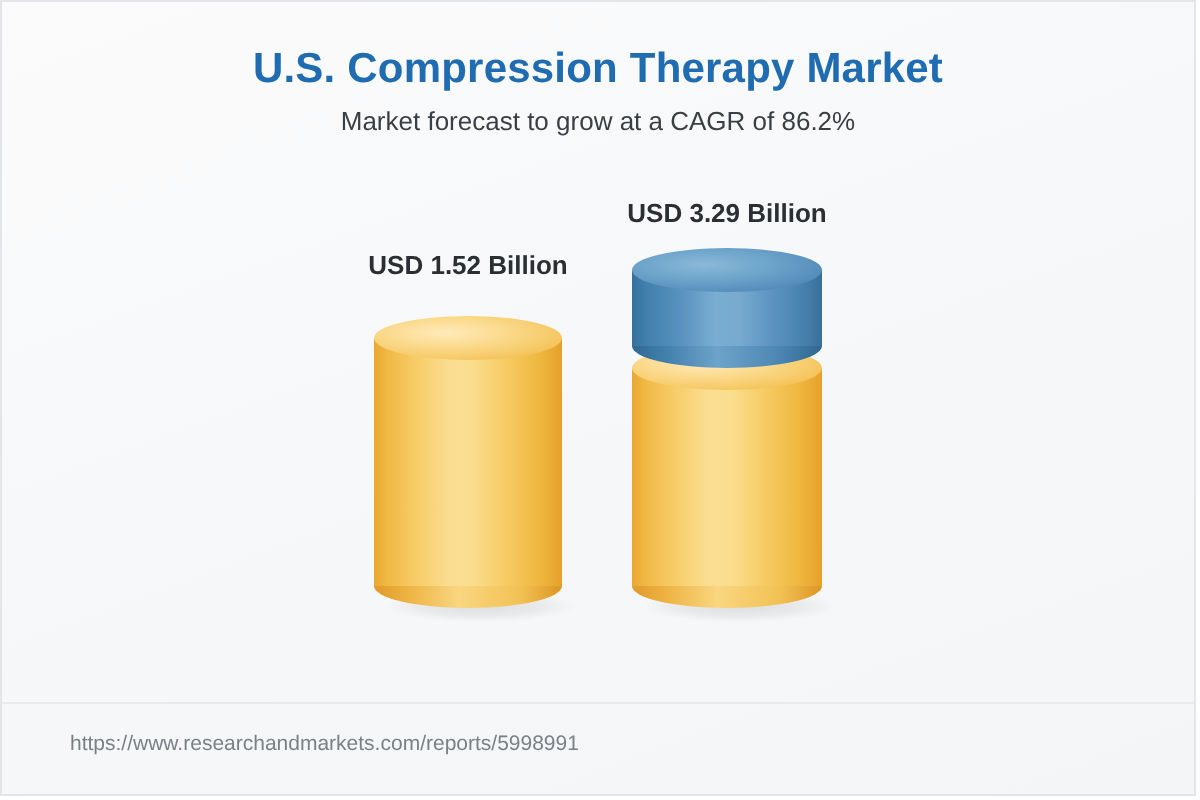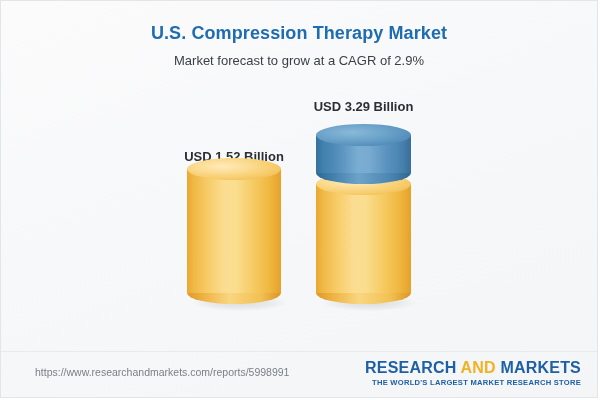--- a/index.html
+++ b/index.html
@@ -24,21 +24,21 @@
     overflow: hidden;
   }
 
   
   .chart-title {
     position: absolute;
     top: 22px;
     left: 0;
     width: 100%;
     text-align: center;
-    font-size: 18px;
+    font-size: 21px;
     font-weight: bold;
     color: #1f6cb0;
     letter-spacing: 0.1px;
   }
   .chart-subtitle {
     position: absolute;
     top: 52px;
     left: 0;
     width: 100%;
     text-align: center;
@@ -64,21 +64,21 @@
 
   .value-label {
     position: absolute;
     left: 50%;
     transform: translateX(-50%);
     white-space: nowrap;
     font-size: 13px;
     font-weight: bold;
     color: #2b2f33;
   }
-  .g2023 .value-label { bottom: 140px; }
+  .g2023 .value-label { bottom: 164px; }
   .g2030 .value-label { bottom: 190px; }
 
   .cyl {
     position: absolute;
     bottom: 0;
     left: 0;
     width: 100%;
   }
   .cyl.c2023 { height: 146px; }
   .cyl.c2030 { height: 180px; }
@@ -224,21 +224,21 @@
     white-space: nowrap;
   }
 </style>
 </head>
 <body>
 
 <div class="card">
 
   <div class="chart-title">U.S. Compression Therapy Market</div>
 
-  <div class="chart-subtitle">Market forecast to grow at a CAGR of 2.9%</div>
+  <div class="chart-subtitle">Market forecast to grow at a CAGR of 86.2%</div>
 
   <div class="plot">
 
     <div class="bar-group g2023">
       <div class="value-label">USD 1.52 Billion</div>
 
       <div class="cyl c2023">
         <div class="seg seg-gold">
           <div class="seg-bottom"></div>
           <div class="seg-body"></div>
@@ -266,21 +266,15 @@
       </div>
 
       <div class="axis-label">2030</div>
     </div>
 
   </div>
 
   <div class="footer">
     <div class="footer-url">https://www.researchandmarkets.com/reports/5998991</div>
 
-    <div class="logo">
-      <div class="logo-main"><span>RESEARCH</span>
-        <span class="logo-and">AND</span>
-        <span>MARKETS</span></div>
-      <div class="logo-tag">THE WORLD'S LARGEST MARKET RESEARCH STORE</div>
-    </div>
   </div>
 
 </div>
 
 </body></html>

